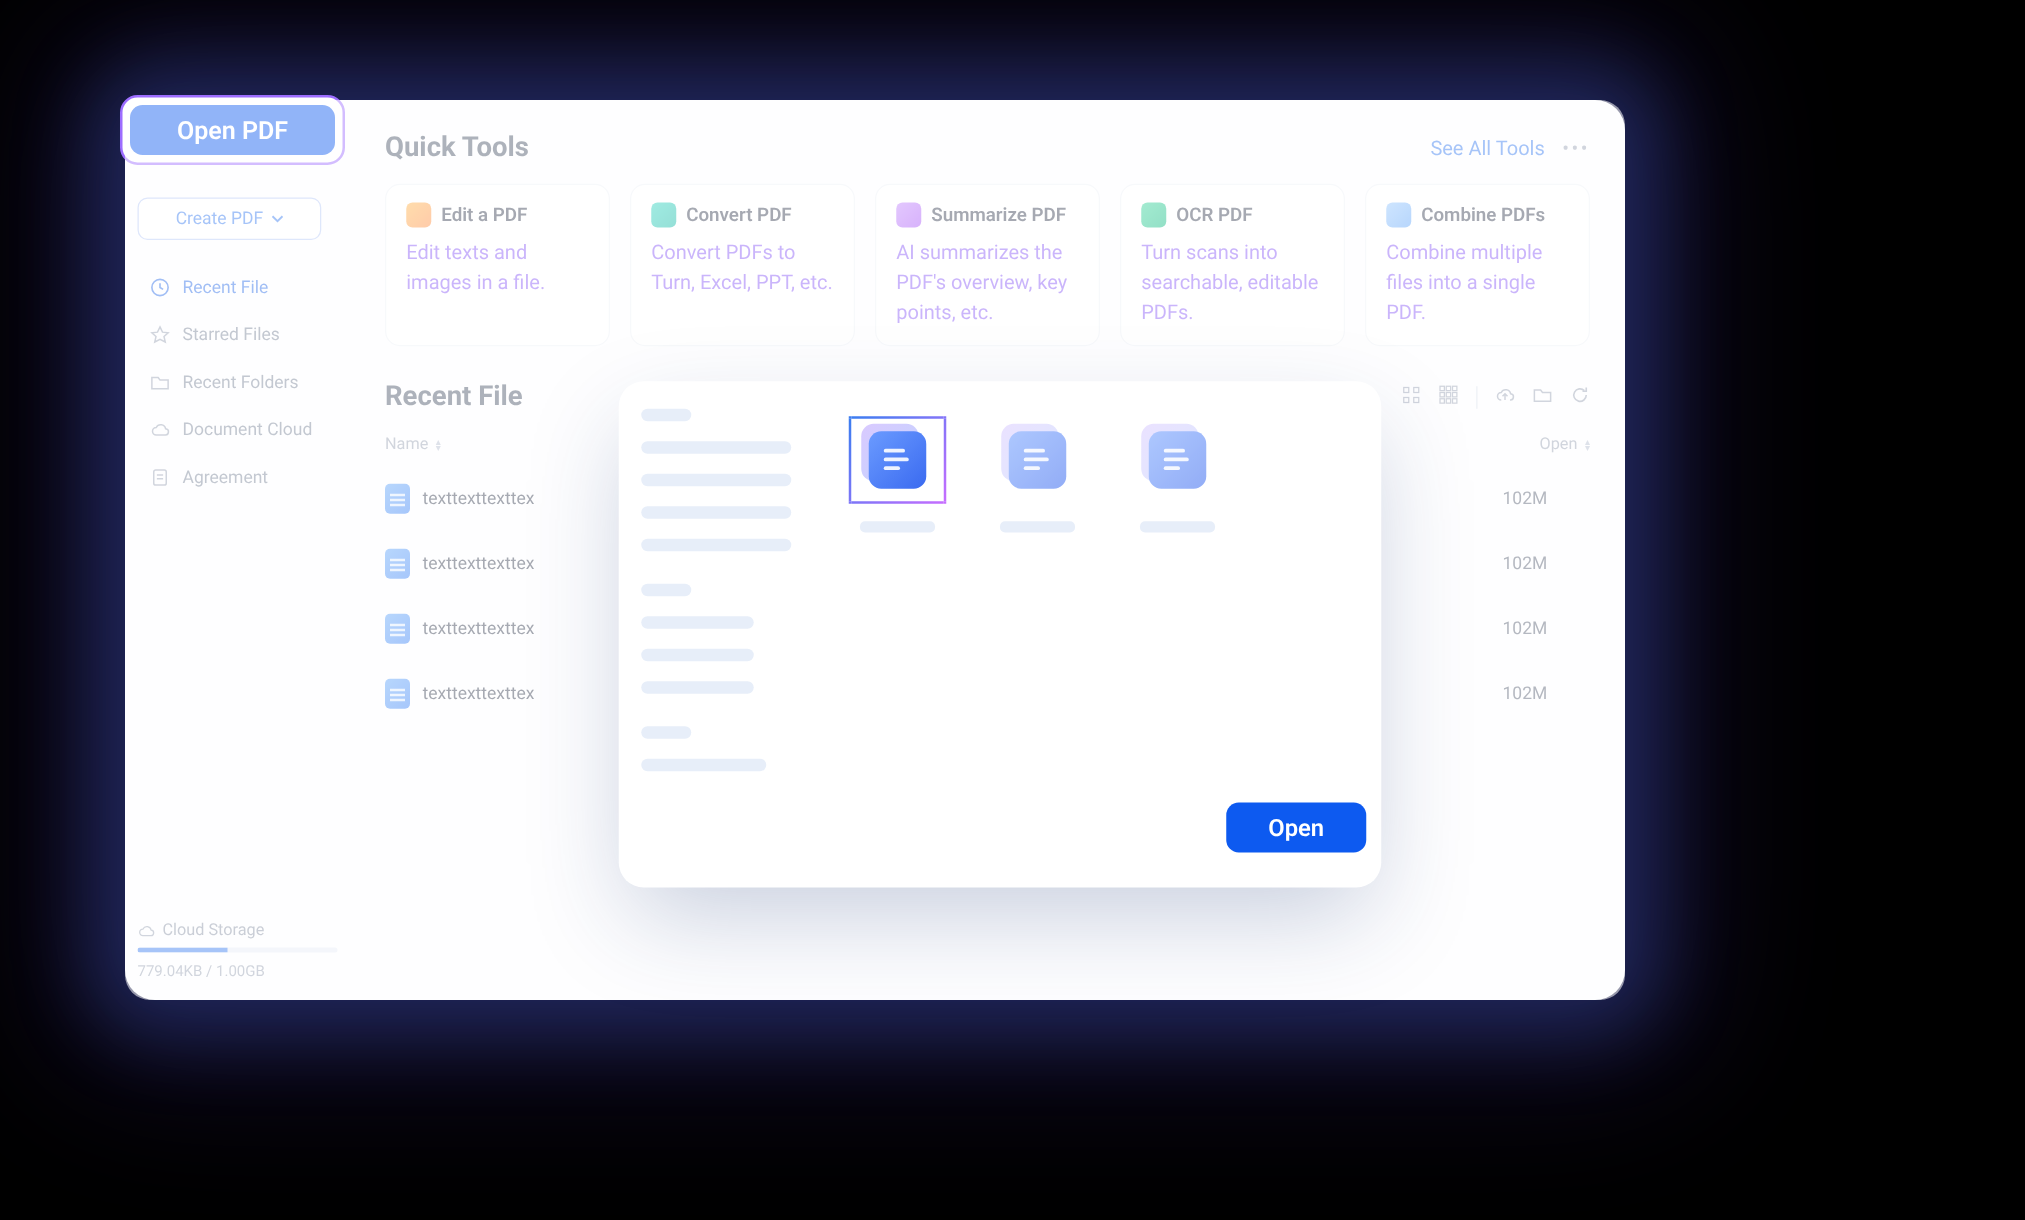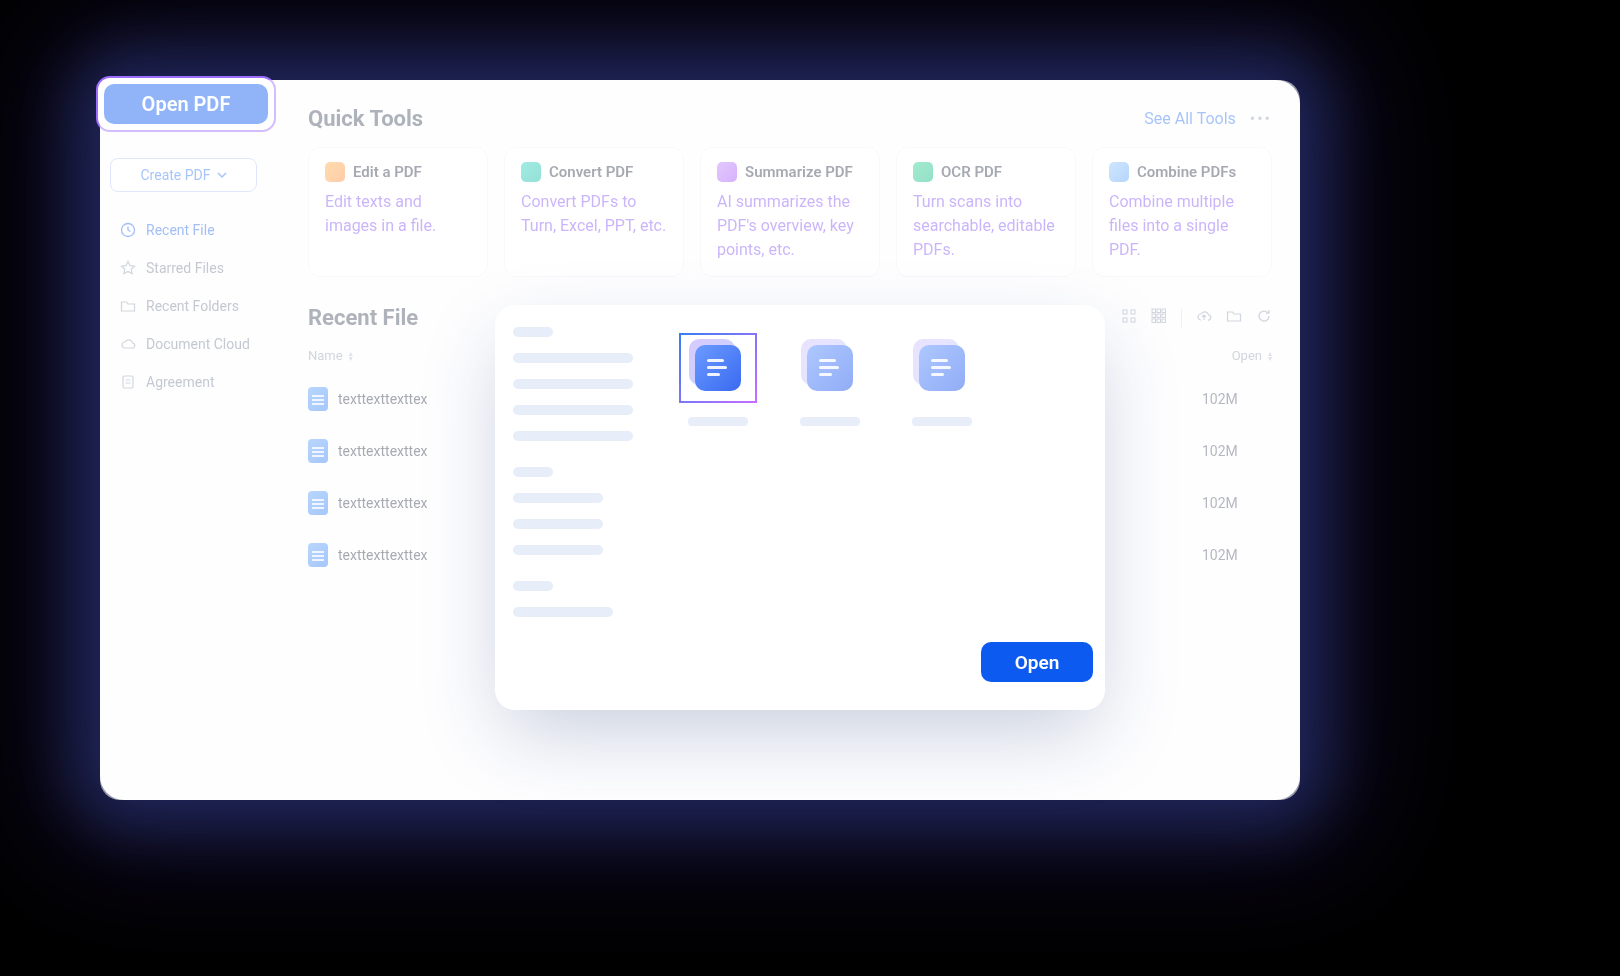--- a/index.html
+++ b/index.html
@@ -119,20 +119,32 @@
       </div>
       <div class="nav-item">
         <svg class="ico" viewBox="0 0 16 16">
             <rect x="3" y="2" width="10" height="12" rx="1.5" fill="none" stroke="#9aa3b5" stroke-width="1.2"></rect>
             <path d="M5.5 6h5M5.5 9h5" stroke="#9aa3b5" stroke-width="1.2"></path>
           </svg>
         <span>Agreement</span>
       </div>
     </div>
 
+    <div class="storage">
+      <div class="lbl">
+        <svg width="14" height="14" viewBox="0 0 16 16">
+            <path d="M5 12a3 3 0 010-6 4 4 0 017.5 1A2.5 2.5 0 0112 12H5z" fill="none" stroke="#9aa3b5" stroke-width="1.2"></path>
+          </svg>
+        <span>Cloud Storage</span>
+      </div>
+      <div class="bar">
+          <i></i>
+        </div>
+      <div>779.04KB / 1.00GB</div>
+    </div>
   </div>
 
   <div class="main">
     <div class="qt-head">
       <div class="qt-title">Quick Tools</div>
       <div class="qt-right">
         <span>See All Tools</span>
         <span class="dots">•••</span>
       </div>
     </div>

